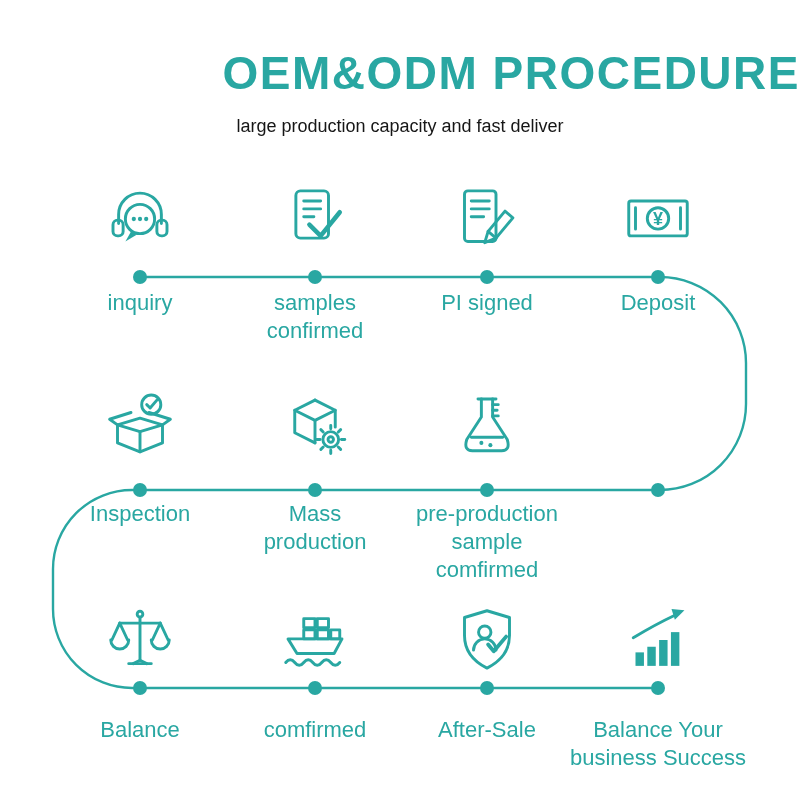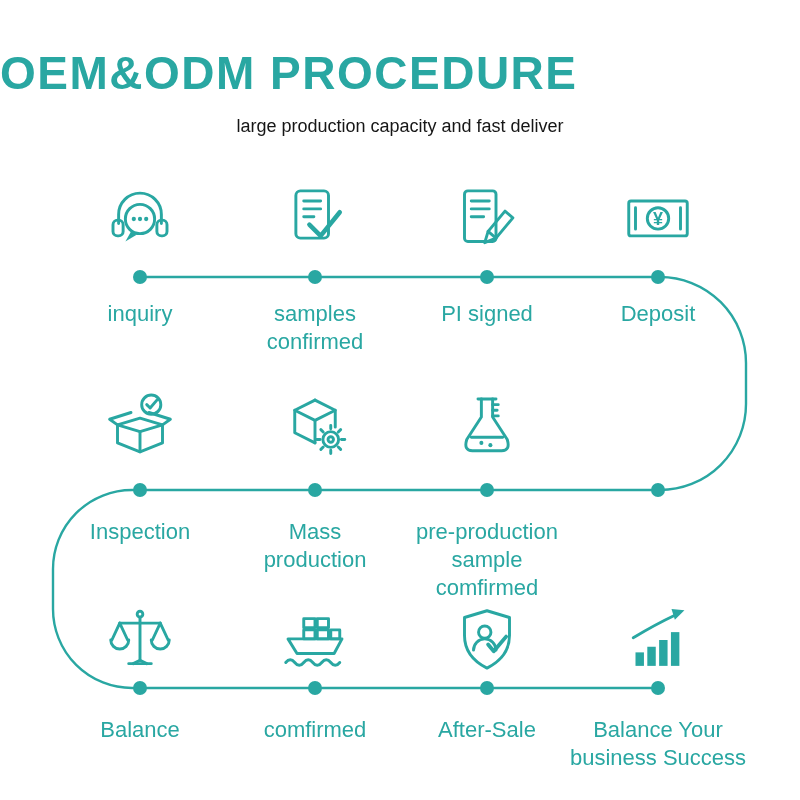--- a/index.html
+++ b/index.html
@@ -2,21 +2,21 @@
 <html style="--accent: #29A7A2; --ink: #161616;"><head>
 <meta charset="utf-8">
 <style>
   :root{ --accent:#29A7A2; --ink:#161616; }
   *{ margin:0; padding:0; box-sizing:border-box; }
   body{ background:#fff; font-family:"Liberation Sans", sans-serif; }
   .canvas{ position:relative; width:800px; height:800px; background:#fff; overflow:hidden; }
 
   .title{
     position:absolute; top:46px; left:0; right:0;
-    text-align:left; font-size:46px; font-weight:bold;
+    text-align:right; font-size:46px; font-weight:bold;
     letter-spacing:1.5px; color:var(--accent);
   }
   .subtitle{
     position:absolute; top:116px; left:0; right:0;
     text-align:center; font-size:18px; color:var(--ink);
   }
 
   .connector{ position:absolute; left:0; top:0; }
   .connector path{ fill:none; stroke:var(--accent); stroke-width:2.4; }
   .connector circle{ fill:var(--accent); }
@@ -30,22 +30,22 @@
   .icon svg *{ stroke:var(--accent); fill:none; stroke-width:2.6; stroke-linecap:round; stroke-linejoin:round; }
   .icon svg .f{ fill:var(--accent); stroke:none; }
   .icon svg .w4{ stroke-width:4; }
   .icon svg .w3{ stroke-width:3.4; }
   .icon svg text{ fill:var(--accent); stroke:none; font-family:"Liberation Sans",sans-serif; font-weight:bold; }
 
   .label{
     font-size:22px; line-height:1.28; color:var(--accent);
     text-align:center; white-space:pre-line;
   }
-  .row1 .label{ margin-top:45px; }
-  .row2 .label{ margin-top:56px; }
+  .row1 .label{ margin-top:34px; }
+  .row2 .label{ margin-top:38px; }
   .row3 .label{ margin-top:40px; }
 
   
   .c1{ left:45px; } .c2{ left:220px;justify-content:space-between; } .c3{ left:392px; } .c4{ left:563px; }
   .row1{ top:183px; } .row2{ top:390px; } .row3{ top:604px; }
 </style>
 </head>
 <body>
 
 <div class="canvas">

